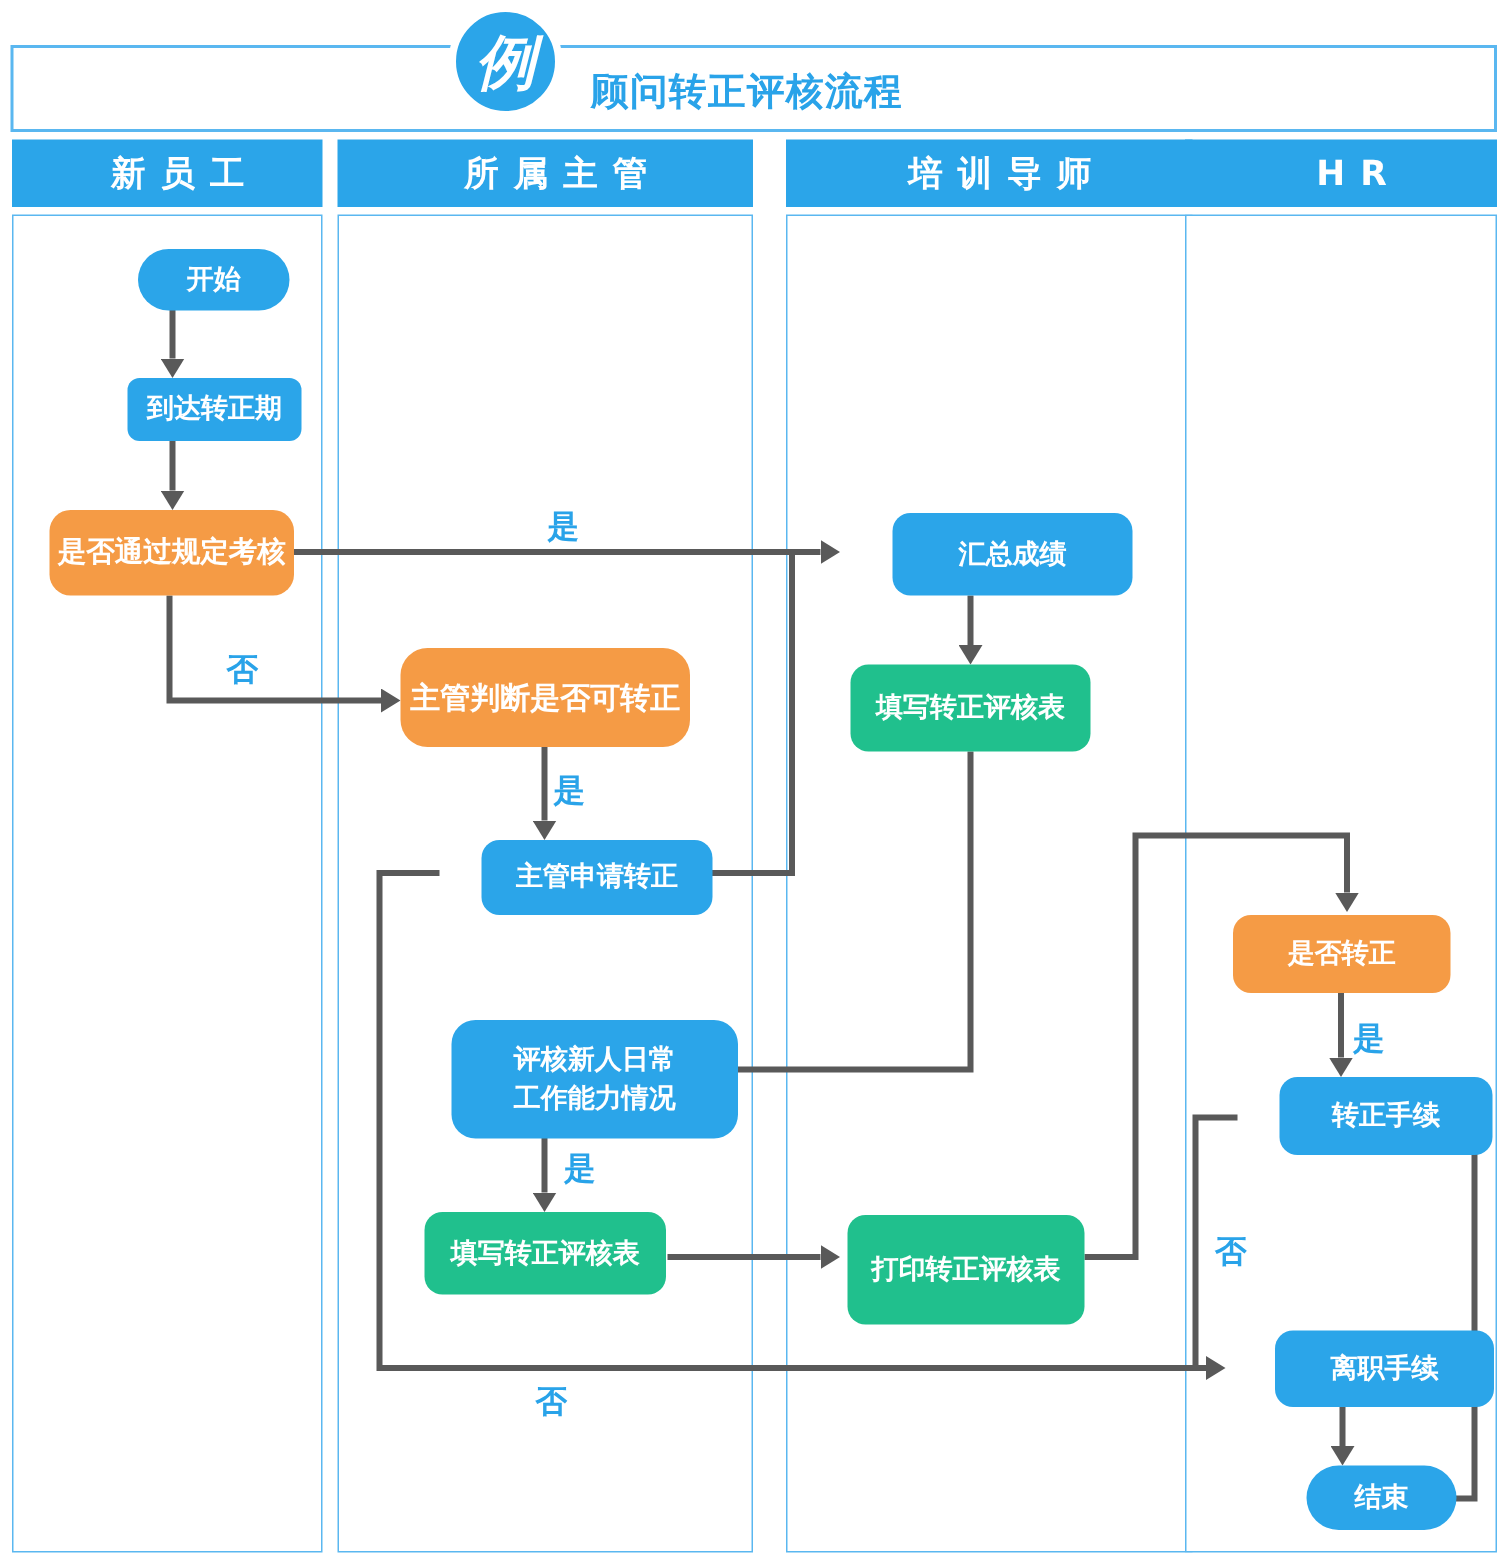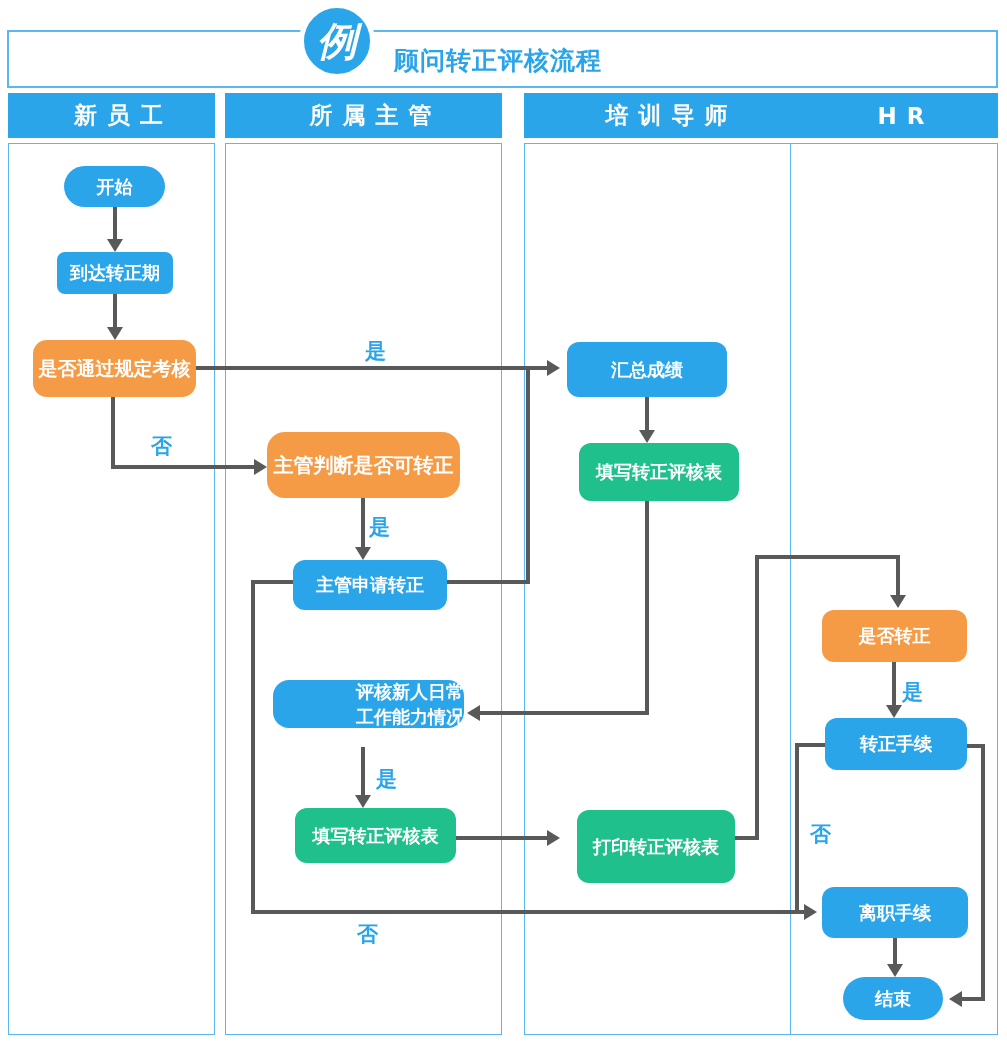--- a/index.html
+++ b/index.html
@@ -21,21 +21,21 @@
   .lane-body{position:absolute;top:143px;height:892px;border:1.5px solid var(--lane-border);background:#fff;}
   .x1{left:8px;width:207px;} .x2{left:225px;width:277px;} .x3{left:524px;width:271px;} .x4{left:790px;width:208px;}
 
   
   svg.edges{position:absolute;left:0;top:0;width:1007px;height:1042px;z-index:2;pointer-events:none;}
   svg.edges path.edge{stroke:var(--arrow);stroke-width:4;fill:none;}
   .arrow-head{fill:var(--arrow);}
 
   
   .node{position:absolute;z-index:3;display:flex;flex-direction:column;align-items:center;justify-content:center;color:#fff;font-weight:bold;font-size:18px;text-align:center;line-height:1.4;}
-  .blue{background:var(--blue);} .orange{background:var(--orange);} .green{background:var(--green);margin-left:12px;}
+  .blue{background:var(--blue);margin-left:28px;} .orange{background:var(--orange);} .green{background:var(--green);}
 
   
   .elabel{position:absolute;z-index:4;color:var(--label-text);font-size:21px;font-weight:bold;}
 </style>
 </head>
 <body>
 
 <div class="canvas">
 
   <div class="title-box"></div>
@@ -77,21 +77,21 @@
     <path class="edge" d="M895 938 V964" marker-end="url(#arr)"></path>
     <path class="edge" d="M967 746 H983 V999 H962" marker-end="url(#arr)"></path>
   </svg>
 
   <div class="node blue" style="left:64px;top:166px;width:101px;height:41px;border-radius:21px;">开始</div>
   <div class="node blue" style="left:57px;top:252px;width:116px;height:42px;border-radius:8px;">到达转正期</div>
   <div class="node orange" style="left:267px;top:432px;width:193px;height:66px;border-radius:18px;font-size:20px;">主管判断是否可转正</div>
 
   <div class="node orange" style="left:33px;top:340px;width:163px;height:57px;border-radius:14px;font-size:19px;">是否通过规定考核</div>
   <div class="node blue" style="left:293px;top:560px;width:154px;height:50px;border-radius:12px;">主管申请转正</div>
-  <div class="node blue" style="left:273px;top:680px;width:191px;height:48px;border-radius:16px;align-items:flex-end;">
+  <div class="node blue" style="left:273px;top:680px;width:191px;height:79px;border-radius:16px;">
     <span>评核新人日常</span>
     <span>工作能力情况</span>
   </div>
   <div class="node green" style="left:283px;top:808px;width:161px;height:55px;border-radius:12px;">填写转正评核表</div>
 
   <div class="node blue" style="left:567px;top:342px;width:160px;height:55px;border-radius:12px;">汇总成绩</div>
   <div class="node green" style="left:567px;top:443px;width:160px;height:58px;border-radius:12px;">填写转正评核表</div>
   <div class="node green" style="left:565px;top:810px;width:158px;height:73px;border-radius:12px;">打印转正评核表</div>
 
   <div class="node orange" style="left:822px;top:610px;width:145px;height:52px;border-radius:12px;">是否转正</div>

